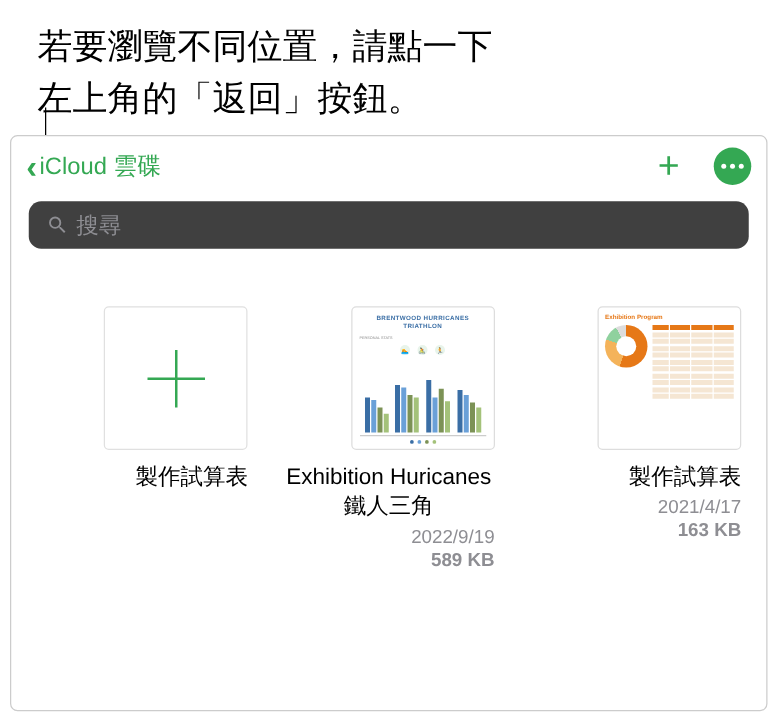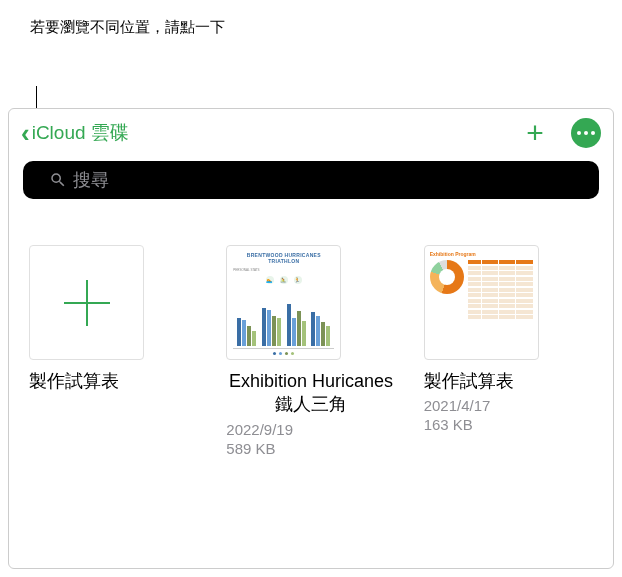--- a/index.html
+++ b/index.html
@@ -11,21 +11,21 @@
       font-family: -apple-system, "SF Pro Text", "Helvetica Neue", Arial, "PingFang TC", "Microsoft JhengHei", sans-serif;
       background: #fff;
       width: 622px;
       height: 577px;
       position: relative;
     }
     .annotation {
       position: absolute;
       top: 16px;
       left: 30px;
-      font-size: 15px;
+      font-size: 28px;
       color: #000;
       line-height: 1.5;
     }
     .callout-line {
       position: absolute;
       left: 36px;
       top: 86px;
       width: 1px;
       height: 40px;
       background: #000;
@@ -105,47 +105,47 @@
       cursor: pointer;
     }
     .more-icon .dot {
       width: 4px;
       height: 4px;
       border-radius: 50%;
       background: #fff;
     }
     .search-bar {
       margin: 4px 14px 6px;
-      background: #000000;
+      background: #404040;
       border-radius: 10px;
       height: 38px;
       display: flex;
       align-items: center;
-      padding: 0 26px;
+      padding: 0 14px;
       color: #8e8e93;
       font-size: 18px;
     }
     .search-icon-svg {
       width: 18px;
       height: 18px;
       fill: #8e8e93;
       margin-right: 6px;
       flex-shrink: 0;
     }
     .content-grid {
       display: flex;
       padding: 40px 20px 20px;
       gap: 28px;
       align-items: flex-start;
       justify-content: space-between;
     }
     .item {
       display: flex;
       flex-direction: column;
-      align-items: flex-start;
+      align-items: flex-end;
       width: 170px;
       text-align: center;
       cursor: pointer;
     }
     .thumb {
       width: 115px;
       height: 115px;
       border: 1px solid #ddd;
       border-radius: 4px;
       background: #fff;
@@ -312,27 +312,29 @@
     }
     .item-date {
       font-size: 15px;
       color: #8e8e93;
       margin-top: 2px;
     }
     .item-size {
       font-size: 15px;
       color: #8e8e93;
       margin-top: 2px;
+      font-weight: bold;
     }
   </style>
 </head>
 <body>
 
 <div class="annotation">
   <span>若要瀏覽不同位置，請點一下</span><br>
+  <span>左上角的「返回」按鈕。</span>
 </div>
 <div class="callout-line"></div>
 
 <div class="device-frame">
 
   <div class="nav-bar">
     <div class="back-group">
       <span class="back-chevron">‹</span>
       <span>iCloud 雲碟</span>
     </div>

